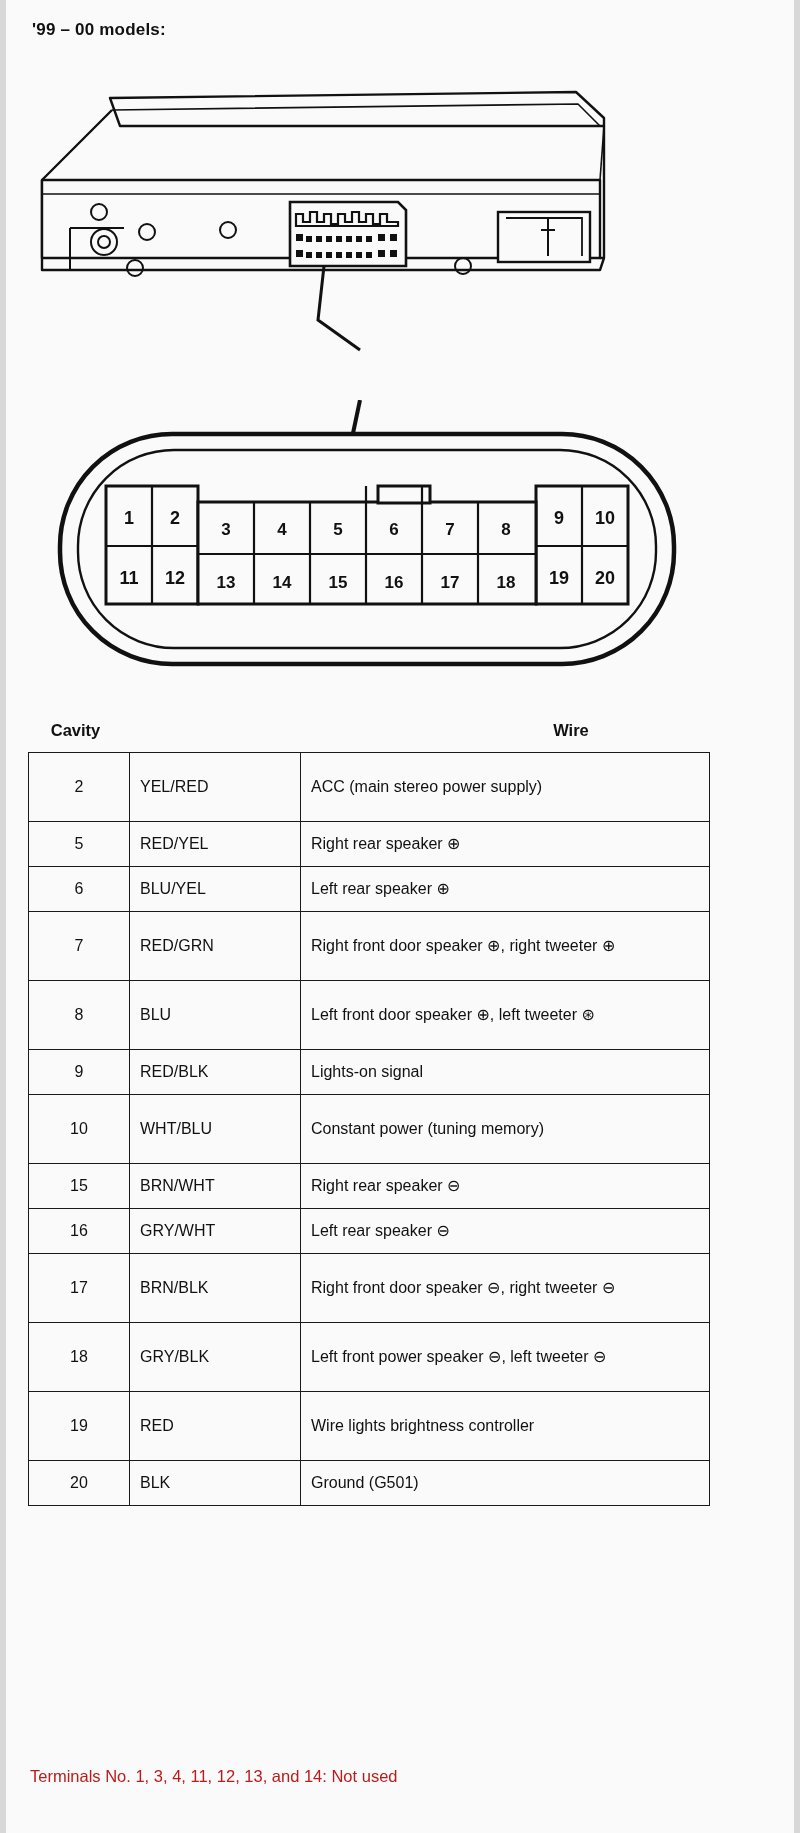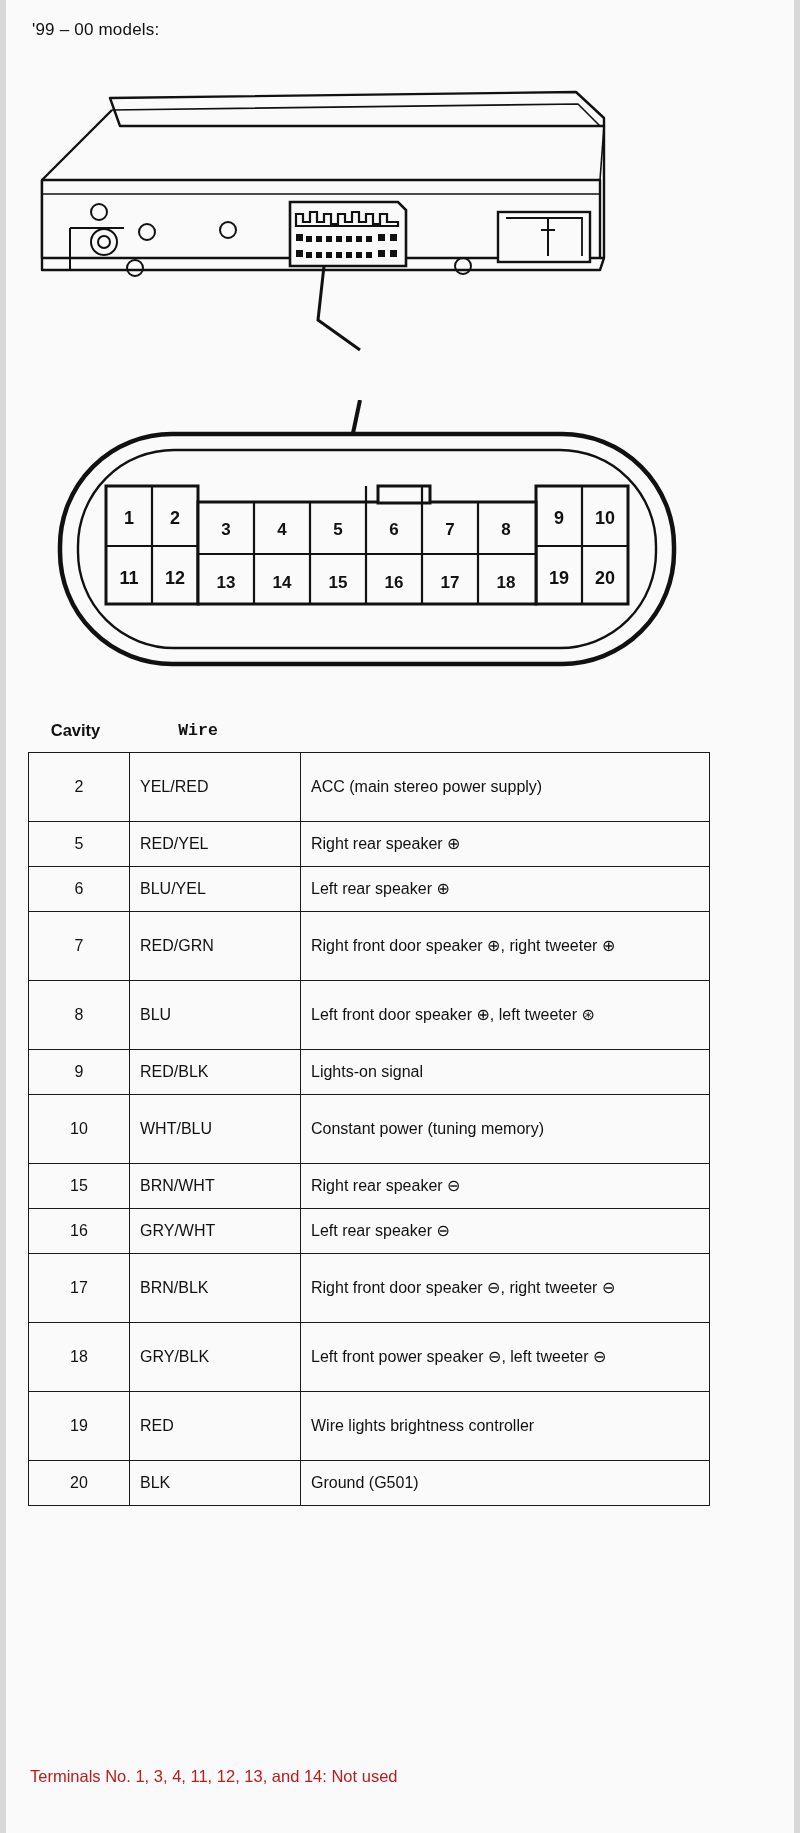--- a/index.html
+++ b/index.html
@@ -35,21 +35,21 @@
     height: 1833px;
     background: #fafafa;
   }
 
   
   .heading {
     position: absolute;
     left: 32px;
     top: 20px;
     font-size: 17px;
-    font-weight: normal;
+    font-weight: bold;
     letter-spacing: 0.2px;
     color: #111;
   }
 
   
   .unit-wrap {
     position: absolute;
     left: 0;
     top: 70px;
     width: 788px;
@@ -77,29 +77,30 @@
   .table-block {
     position: absolute;
     left: 28px;
     top: 708px;
     width: 618px;
   }
   .col-head-row {
     display: flex;
     height: 44px;
     align-items: center;
+    justify-content: space-between;
   }
   .col-head {
     font-size: 16.5px;
     font-weight: bold;
     text-align: center;
     color: #111;
   }
   .ch-cavity  { width: 95px; }
-  .ch-wire    { width: 150px; font-family: Liberation Mono, monospace; }
+  .ch-wire    { width: 150px; }
   .ch-conn    { width: 373px; }
 
   table.pinout {
     border-collapse: collapse;
     width: 618px;
     table-layout: fixed;
     background: #fafafa;
   }
   table.pinout td {
     border: 1.6px solid #1a1a1a;

